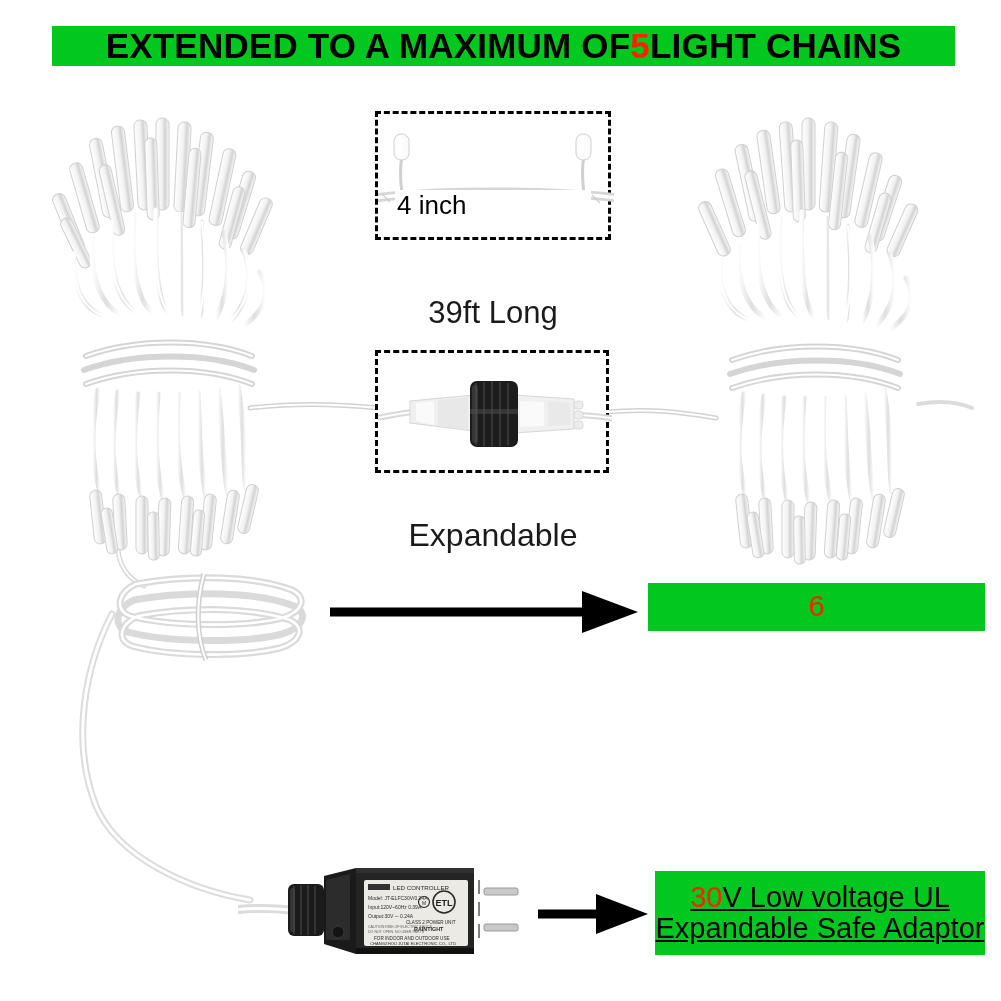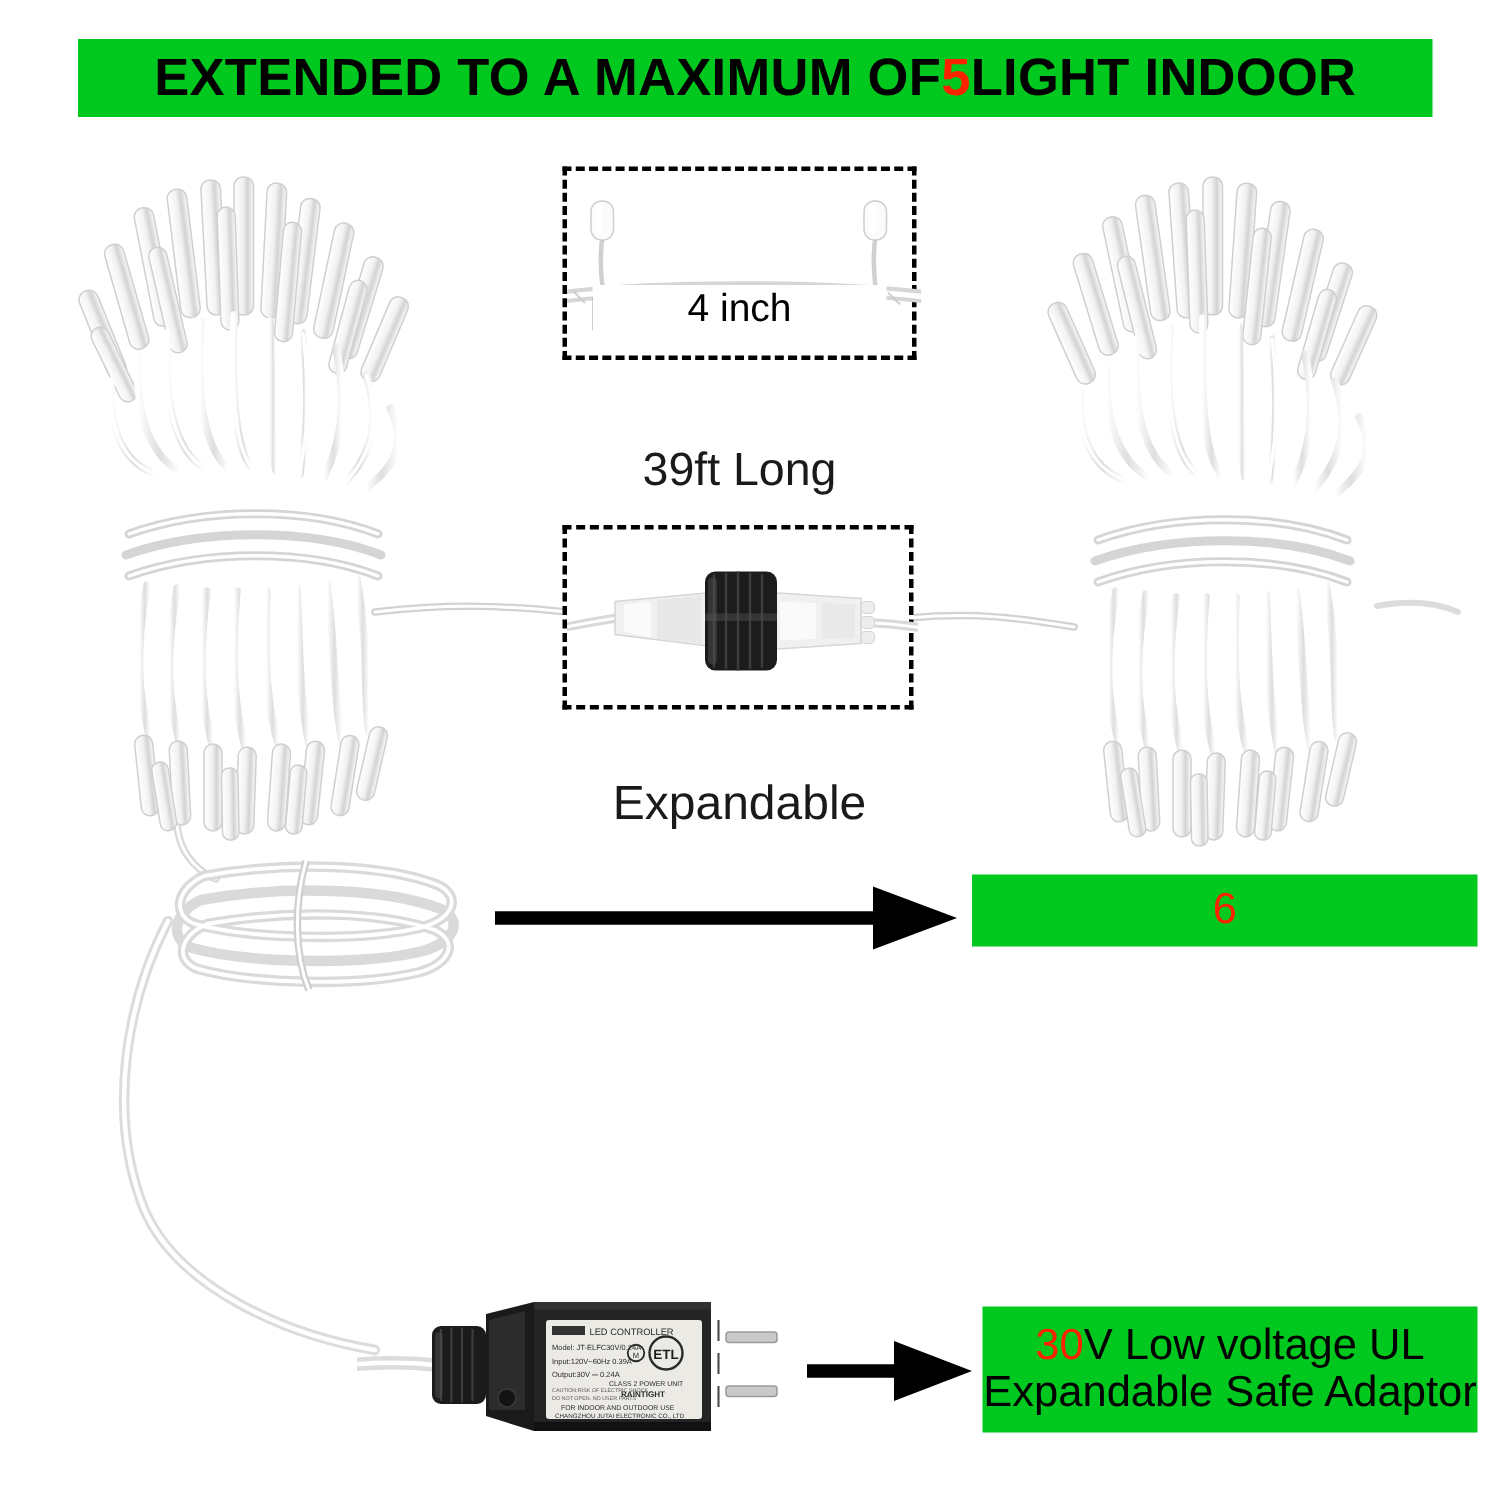--- a/index.html
+++ b/index.html
@@ -29,35 +29,36 @@
     display: flex;
     align-items: center;
     justify-content: center;
     text-align: center;
     line-height: 1.08;
     color: #000;
     white-space: nowrap;
   }
   #headline-banner {
     left: 52px; top: 26px;
-    width: 903px; height: 52px;
+    width: 903px; height: 40px;
     font-size: 35px;
     font-weight: bold;
     letter-spacing: 0.2px;
   }
   #lead-wire-banner {
     left: 648px; top: 583px;
     width: 337px; height: 48px;
     font-size: 29px;
   }
   #adaptor-banner {
     left: 655px; top: 871px;
     width: 330px; height: 84px;
     font-size: 29px;
     flex-direction: column;
+    text-decoration: underline;
   }
   .hl-red { color: #ff2200; }
   .banner-line { display: block; }
 
   
   .dash-box {
     position: absolute;
     border: 3px dashed #000000;
     background: #ffffff;
     box-sizing: border-box;
@@ -81,21 +82,21 @@
   
   .measure {
     position: absolute;
     left: 395px; top: 192px;
     width: 196px; height: 34px;
   }
   .measure .m-label {
     position: absolute;
     left: 0; top: -2px;
     width: 196px;
-    text-align: center;
+    text-align: left;
     font-size: 26px;
     background: #ffffff;
     z-index: 3;
     padding: 0 2px;
     box-sizing: border-box;
   }
   .measure .m-line {
     position: absolute;
     left: 6px; top: 16px;
     width: 184px; height: 2px;
@@ -188,21 +189,21 @@
 
     <path d="M112,614 C86,664 70,740 96,806 C118,858 190,890 250,900" stroke="#dcdcdc" stroke-width="7" fill="none" stroke-linecap="round"></path>
     <path d="M112,614 C86,664 70,740 96,806 C118,858 190,890 250,900" stroke="#ffffff" stroke-width="3" fill="none" stroke-linecap="round"></path>
 
     <path d="M918,404 C940,400 958,402 972,408" stroke="#dcdcdc" stroke-width="4" fill="none" stroke-linecap="round"></path>
   </svg>
 
   <div class="banner" id="headline-banner">
     <span>EXTENDED TO A MAXIMUM OF </span>
       <span class="hl-red">5</span>
-      <span> LIGHT INDOOR</span>
+      <span> LIGHT CHAINS</span>
   </div>
 
   <div class="bundle" id="bundle-left">
     <svg viewBox="0 0 250 462" width="250" height="462">
       <defs>
         <linearGradient id="bulbG" x1="0" y1="0" x2="1" y2="0">
           <stop offset="0%" stop-color="#ffffff"></stop>
           <stop offset="45%" stop-color="#f2f2f2"></stop>
           <stop offset="70%" stop-color="#d3d3d3"></stop>
           <stop offset="100%" stop-color="#fbfbfb"></stop>

